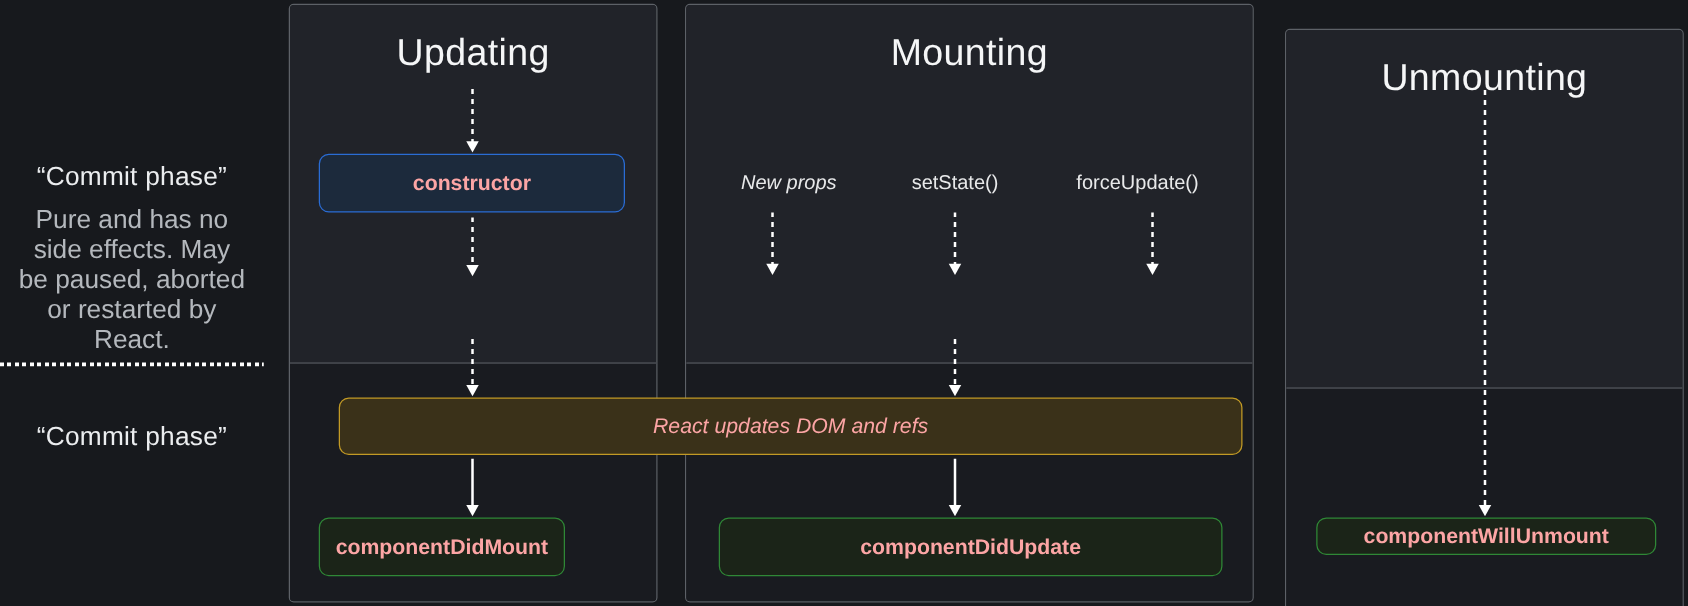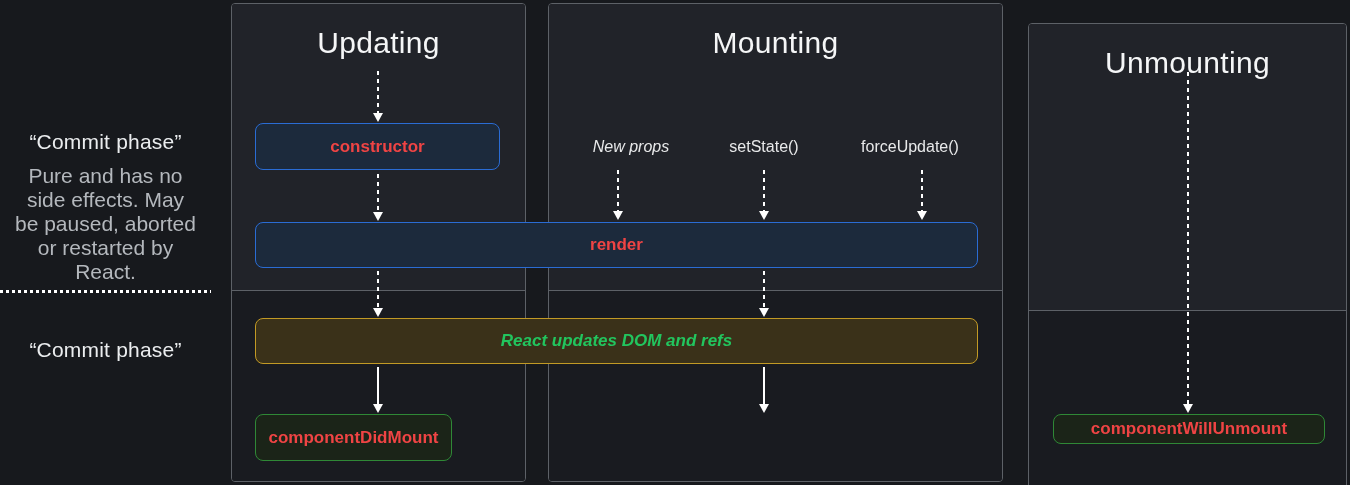--- a/index.html
+++ b/index.html
@@ -64,28 +64,28 @@
   .arrow .head {
     width: 0; height: 0; margin-top: -1px;
     border-left: 5px solid transparent; border-right: 5px solid transparent;
     border-top: 9px solid #fff;
   }
 
   
   .box {
     position: absolute; z-index: 4;
     display: flex; align-items: center; justify-content: center;
-    border-radius: 8px; font-size: 17px; font-weight: 700; color: #ef4444;
+    border-radius: 8px; font-size: 17px; font-weight: 700; color: #fca5a5;
     text-decoration: none; cursor: pointer; white-space: nowrap;
   }
   .box.blue  { background: #1c2a3c; border: 1.5px solid #2a6cd4; }
   .box.green { background: #1b2418; border: 1.5px solid #2f8836; }
   .box.gold  {
     background: #3a3119; border: 1.5px solid #c29a25;
-    font-weight: 700; font-style: italic; color: #22c55e; cursor: default;
+    font-weight: 400; font-style: italic; color: #fca5a5; cursor: default; margin-left: 16px;
   }
 </style>
 </head>
 <body>
 
 <div class="stage">
 
   <aside class="sidebar">
     <div class="phase-block render">
       <h2>“Commit phase”</h2>
@@ -159,18 +159,18 @@
       <i class="line"></i>
       <i class="head"></i>
     </div>
 
   <div class="arrow dashed" style="left:1188px;top:72px;height:341px">
       <i class="line"></i>
       <i class="head"></i>
     </div>
 
   <a class="box blue" style="left:255px;top:123px;width:245px;height:47px">constructor</a>
-  <a class="box blue" style="left:255px;top:222px;width:723px;height:46px">render</a>
   <div class="box gold" style="left:255px;top:318px;width:723px;height:46px">React updates DOM and refs</div>
   <a class="box green" style="left:255px;top:414px;width:197px;height:47px">componentDidMount</a>
+  <a class="box green" style="left:575px;top:414px;width:403px;height:47px">componentDidUpdate</a>
   <a class="box green" style="left:1053px;top:414px;width:272px;height:30px">componentWillUnmount</a>
 
 </div>
 
 </body></html>

